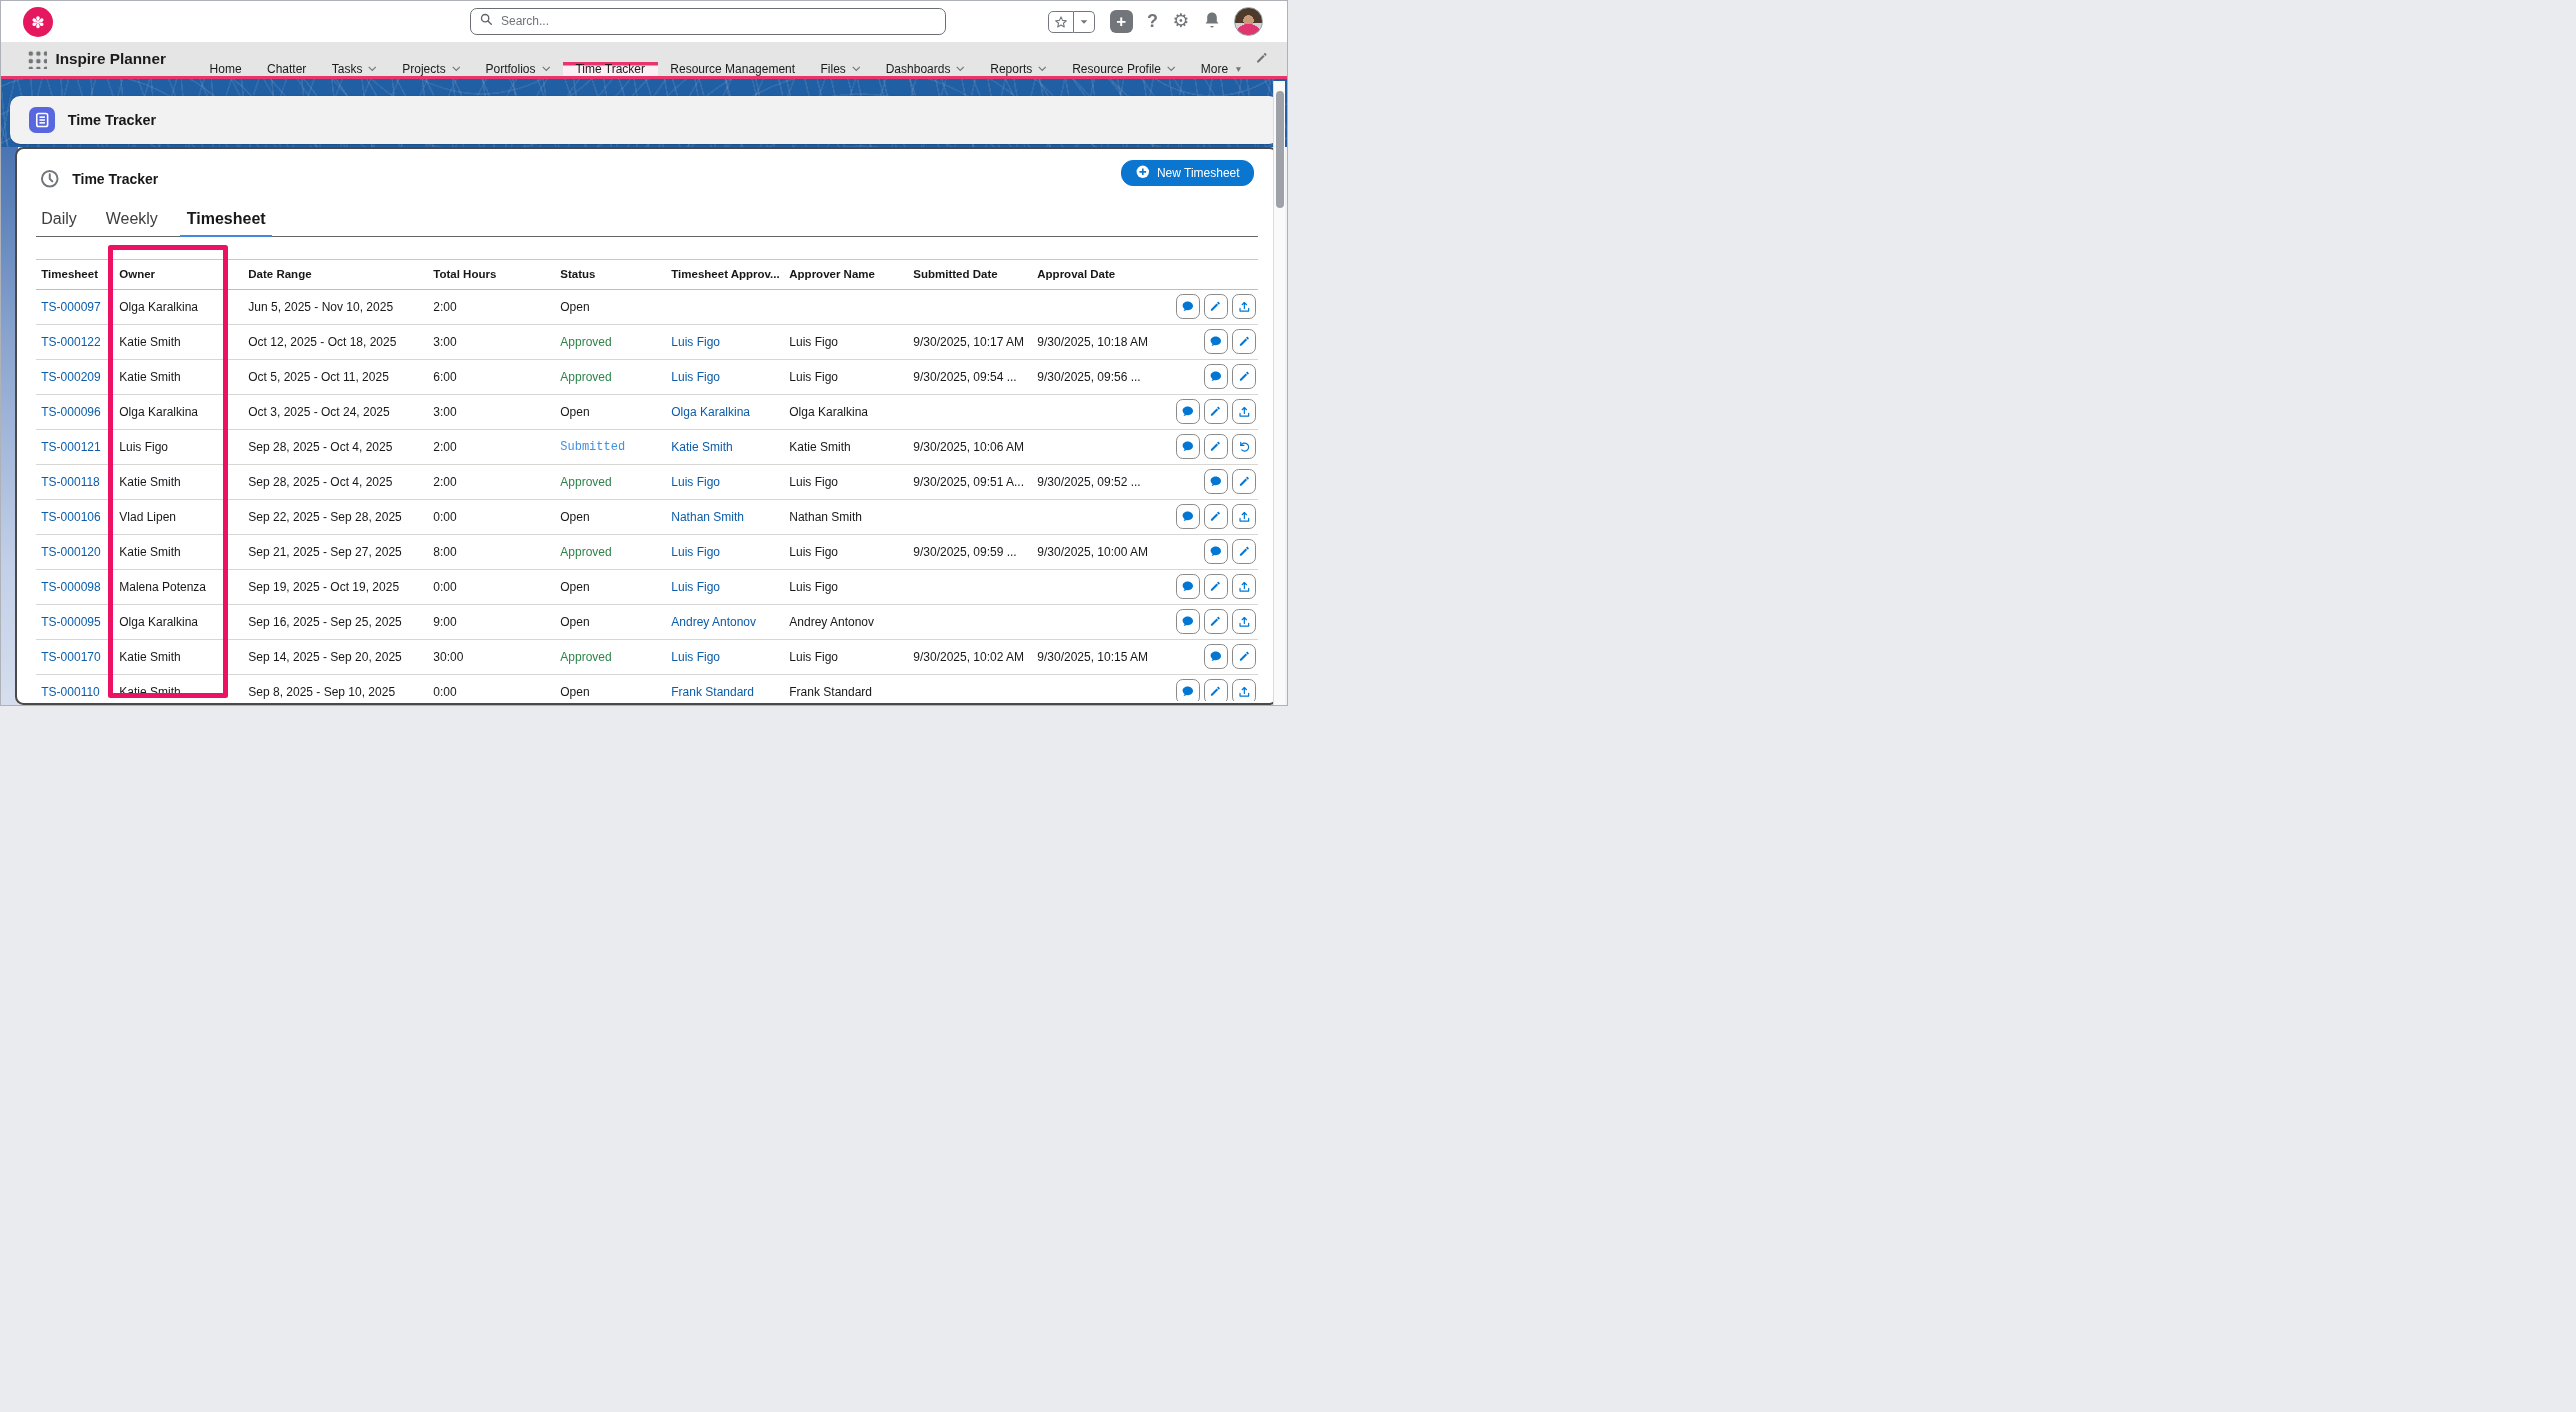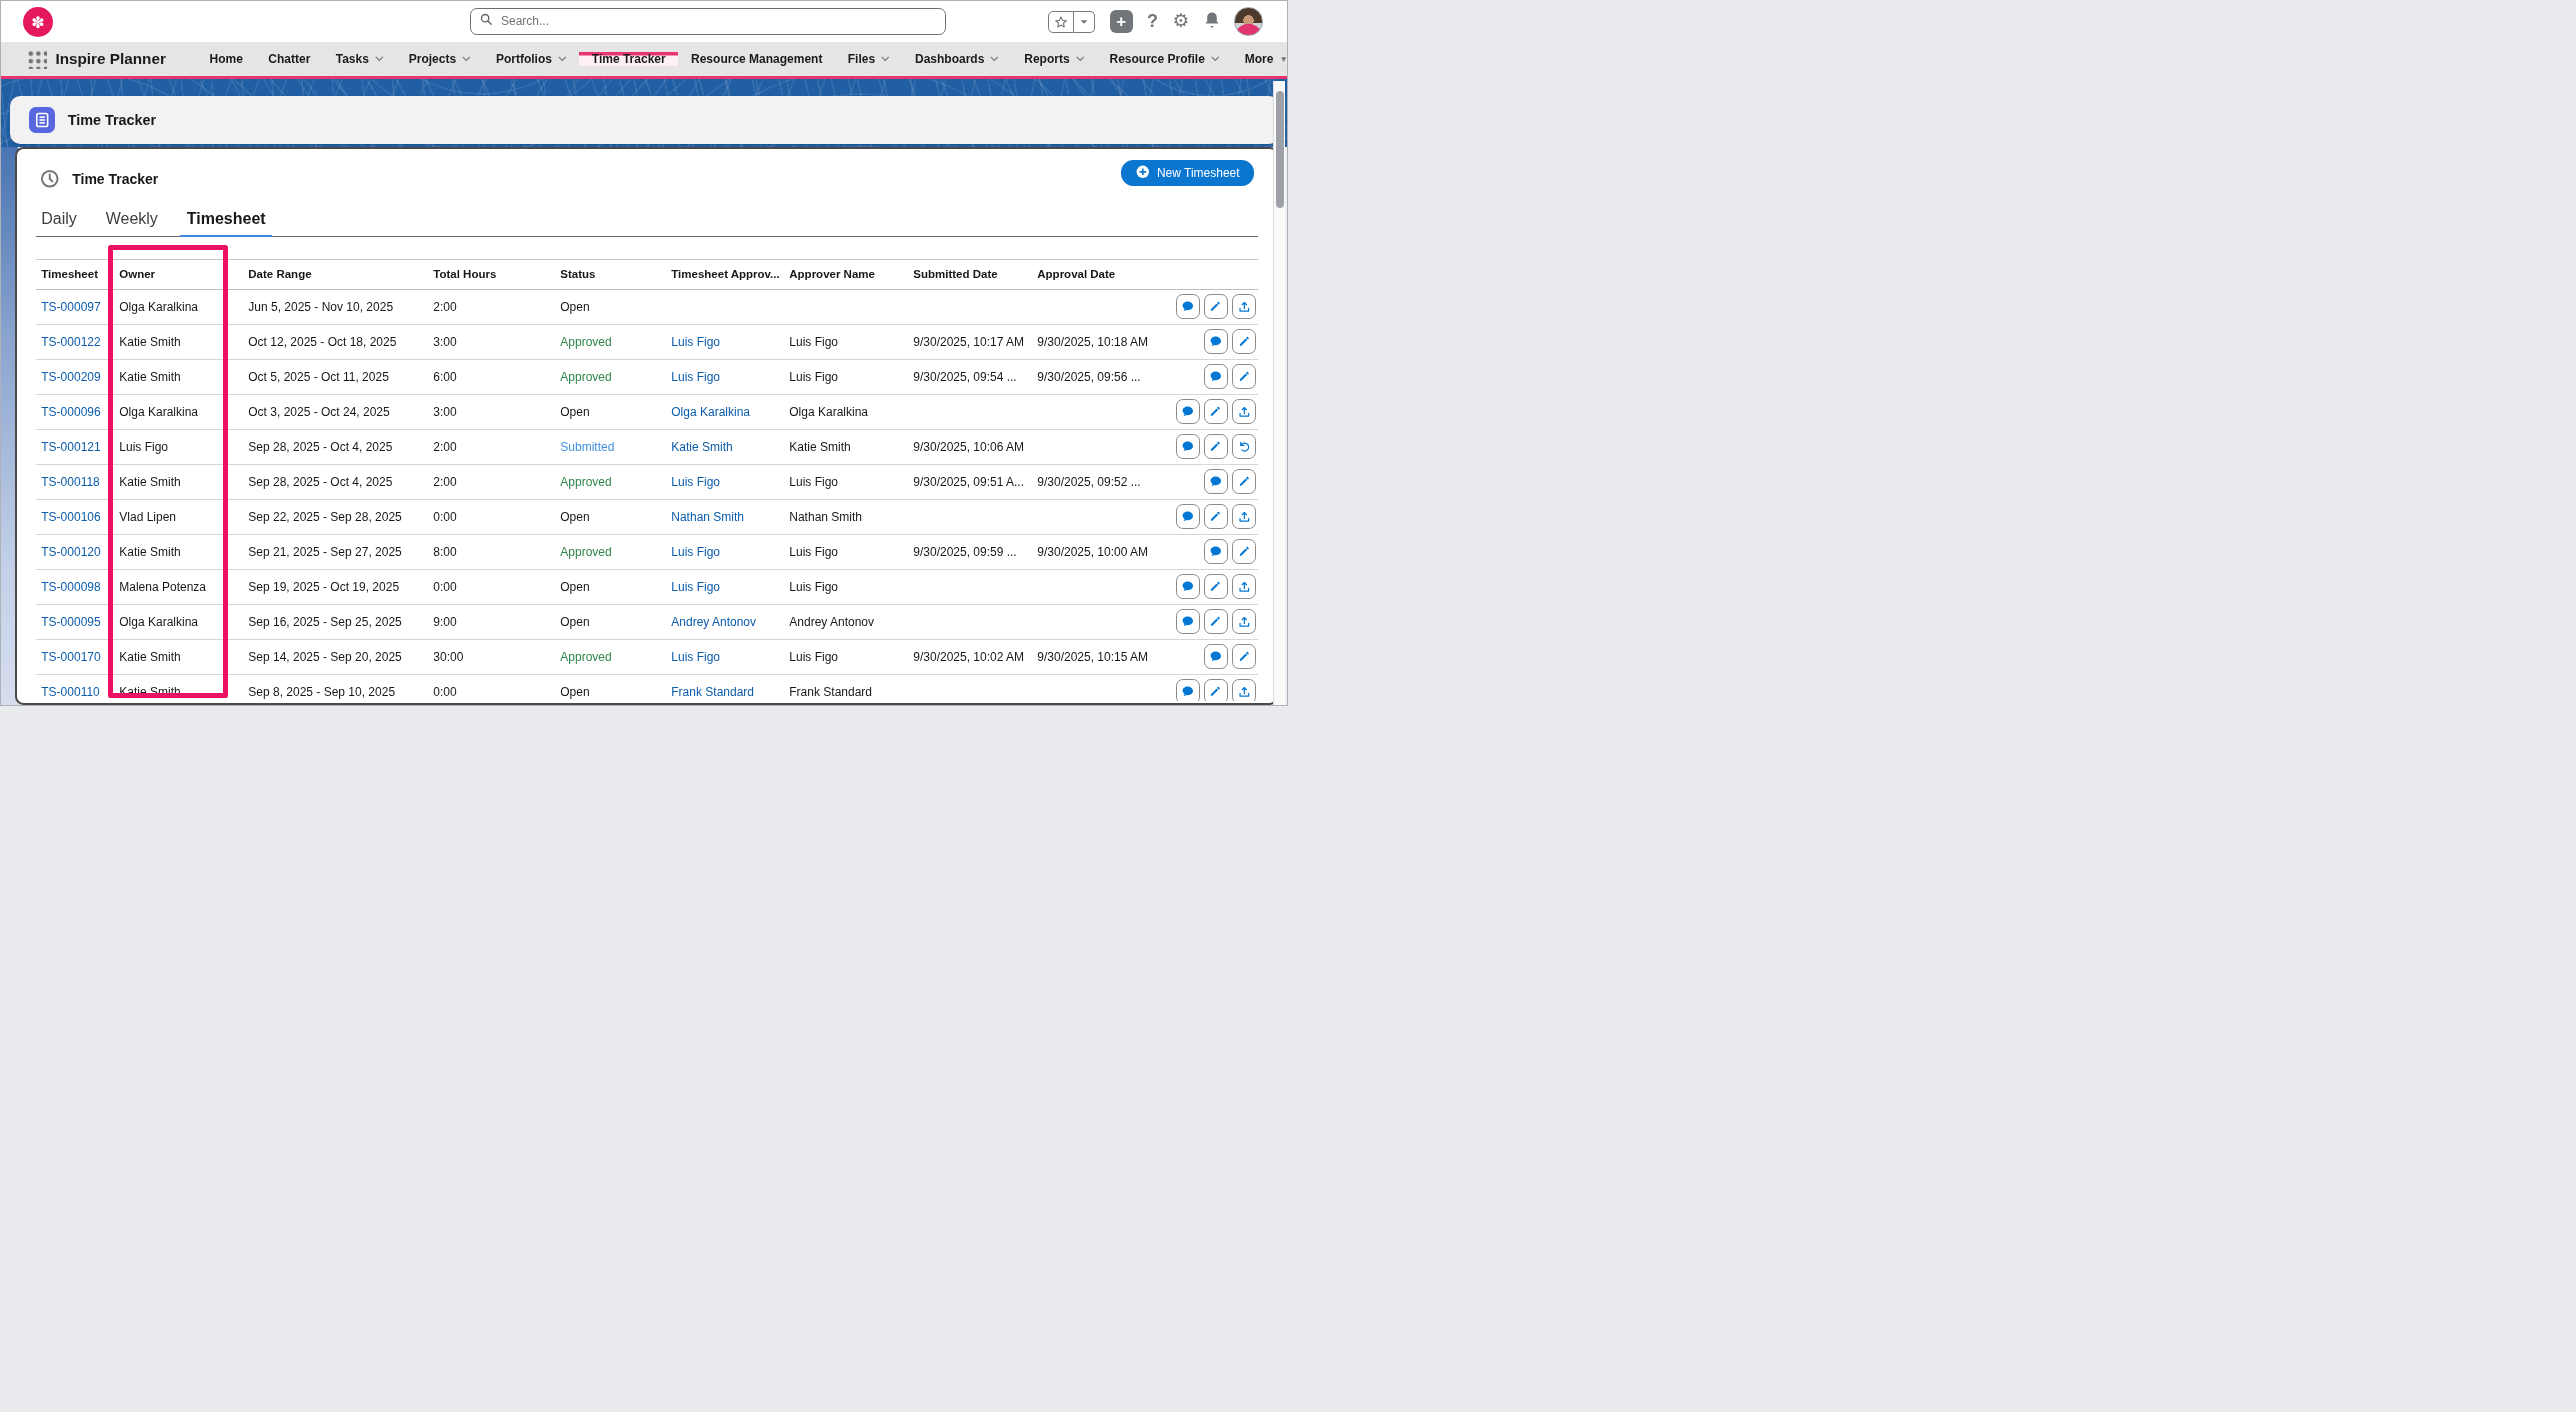--- a/index.html
+++ b/index.html
@@ -22,21 +22,21 @@
   .gear{font-size:18.7px;color:#72767a;line-height:1;}
   .avatar{width:29px;height:29px;border-radius:50%;border:1.7px solid #9aa0a6;background:
     radial-gradient(circle at 50% 110%, #e0356f 0 42%, transparent 43%),
     radial-gradient(circle at 50% 46%, #c79b7a 0 26%, transparent 27%),
     linear-gradient(180deg,#4d3a2b 0 55%, #cfd3d8 55% 100%);}
 
   
   .navbar{position:absolute;left:0;top:41px;width:100%;height:34px;background:#e5e5e5;display:flex;align-items:stretch;}
   .waffle{width:20.4px;height:20.4px;margin:6.8px 8.5px 0 25.5px;background:radial-gradient(circle,#72767a 2.2px,transparent 2.5px);background-size:7.6px 7.6px;background-position:0 0.8px;flex:0 0 auto;}
   .appname{font-size:15.3px;font-weight:700;color:#1b1b1b;align-self:center;margin-right:31px;white-space:nowrap;}
-  .navitems{display:flex;align-items:center;font-weight:bold;}
+  .navitems{display:flex;align-items:flex-end;}
   .navitem{display:flex;align-items:center;gap:6px;padding:0 12.7px;font-size:12px;color:#1b1b1b;white-space:nowrap;cursor:pointer;}
   .navitem.active{background:#fdf0f5;box-shadow:inset 0 3.4px 0 #e8356d;}
   .navitem .chev{width:8.5px;height:6px;}
   .navitem .tri{color:#72767a;font-size:8.5px;}
   .navpencil{margin-left:auto;align-self:center;margin-right:22px;}
   .pinkrule{position:absolute;left:0;top:75px;width:100%;height:3.4px;background:#e8356d;}
 
   
   .stage{position:absolute;left:0;top:78px;width:100%;height:628px;background:#dde4f0;}
   .band{position:absolute;left:0;top:0;width:100%;height:68px;background:#215fa5;overflow:hidden;}
@@ -66,21 +66,21 @@
   .tab.active::after{content:"";position:absolute;left:-5.1px;right:-5.1px;bottom:-1.7px;height:2.5px;background:#3f8ae0;}
 
   
   .table{margin-top:22px;border-top:0.8px solid #c9c7c5;--cols:78px 129px 185px 127px 111px 118px 124px 124px 127px 1fr;}
   .thead{display:grid;grid-template-columns:var(--cols);height:30px;align-items:center;border-bottom:0.8px solid #bdbdbd;}
   .th{font-size:11.5px;font-weight:700;color:#181818;padding-left:5.1px;white-space:nowrap;overflow:hidden;}
   .trow{display:grid;grid-template-columns:var(--cols);height:35px;align-items:center;border-bottom:0.8px solid #d8d6d3;}
   .td{font-size:12px;color:#181818;padding-left:5.1px;white-space:nowrap;overflow:hidden;}
   .link{color:#0b5cab;cursor:pointer;}
   .st-Approved{color:#2e844a;}
-  .st-Submitted{color:#4090e0;}
+  .st-Submitted{color:#4090e0;font-family:Liberation Mono, monospace;}
   .st-Open{color:#181818;}
   .acell{display:flex;justify-content:flex-end;gap:4.2px;padding-right:1.7px;}
   .abtn{width:24px;height:25px;background:#fff;border:0.8px solid #8a8a8a;border-radius:6.8px;display:flex;align-items:center;justify-content:center;cursor:pointer;padding:0;}
   .abtn svg{display:block;}
 
   .annotation{position:absolute;left:107px;top:166px;width:120px;height:453px;border:5.1px solid #ed1164;border-radius:2.5px;pointer-events:none;}
 
   
   .sbar{position:absolute;right:1.7px;top:1.7px;bottom:1.7px;width:12px;background:#fafafa;border-left:0.8px solid #dcdcdc;}
   .sthumb{position:absolute;left:1.7px;right:1.7px;top:10.2px;height:117px;background:#9ea2a8;border-radius:5.1px;}

